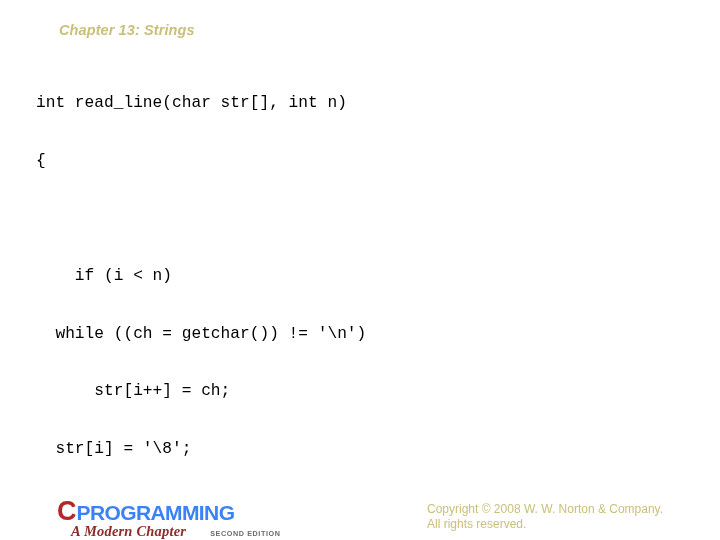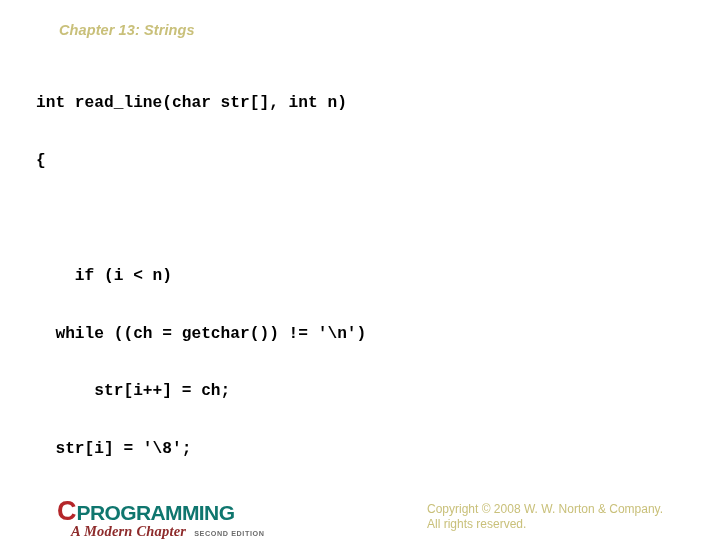--- a/index.html
+++ b/index.html
@@ -50,21 +50,20 @@
     line-height: 19.2px;
     color: #000000;
     white-space: pre;
     letter-spacing: 0px;
     -webkit-font-smoothing: none;
   }
   .code-line {
     display: block;
     height: 19.2px;
     white-space: pre;
-    font-weight: bold;
   }
   .code-line.blank {
     height: 19.2px;
   }
 
   
   .footer {
     position: absolute;
     left: 0;
     top: 492px;
@@ -94,21 +93,21 @@
     font-weight: bold;
     color: #b4262a;
     line-height: 23px;
     letter-spacing: -1px;
     margin-right: 0px;
   }
   .logo-word {
     font-family: "Liberation Sans", sans-serif;
     font-size: 21px;
     font-weight: bold;
-    color: #0f766e;
+    color: #3b82f6;
     line-height: 23px;
     letter-spacing: -0.6px;
     margin-left: 1px;
   }
   .logo-sub {
     position: absolute;
     left: 14px;
     top: 23px;
     display: flex;
     align-items: baseline;
@@ -121,21 +120,21 @@
     font-size: 14.5px;
     color: #8e2b2b;
     letter-spacing: 0.2px;
   }
   .logo-sub-edition {
     font-family: "Liberation Sans", sans-serif;
     font-size: 7.2px;
     font-weight: bold;
     color: #6b6b6b;
     letter-spacing: 0.6px;
-    margin-left: 8px;
+    margin-left: 24px;
     text-transform: uppercase;
     text-align: center;
   }
 
   .page-number {
     position: absolute;
     left: 340px;
     top: 12px;
     width: 34px;
     text-align: center;

